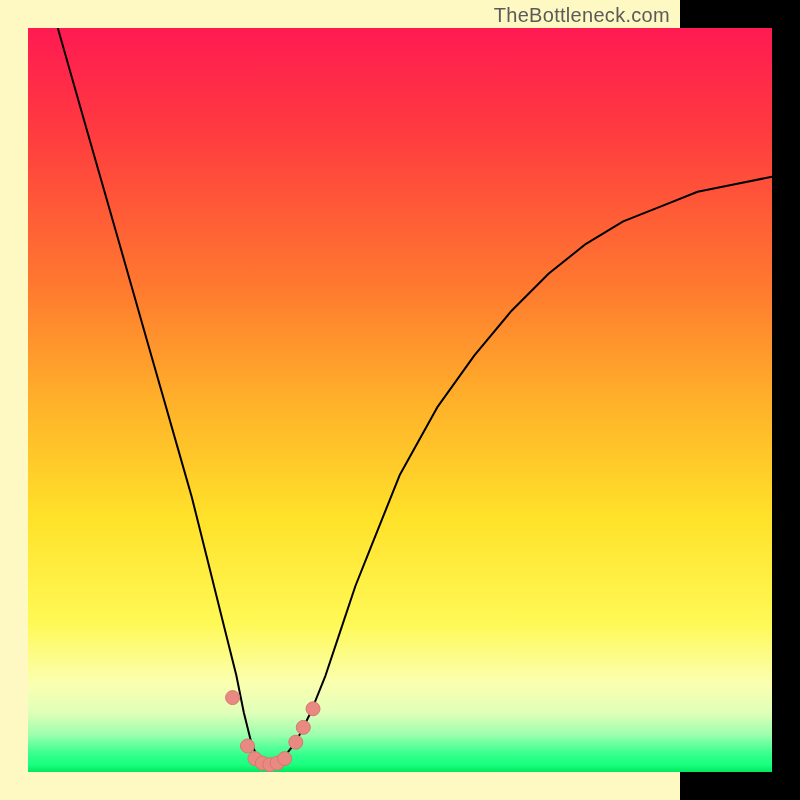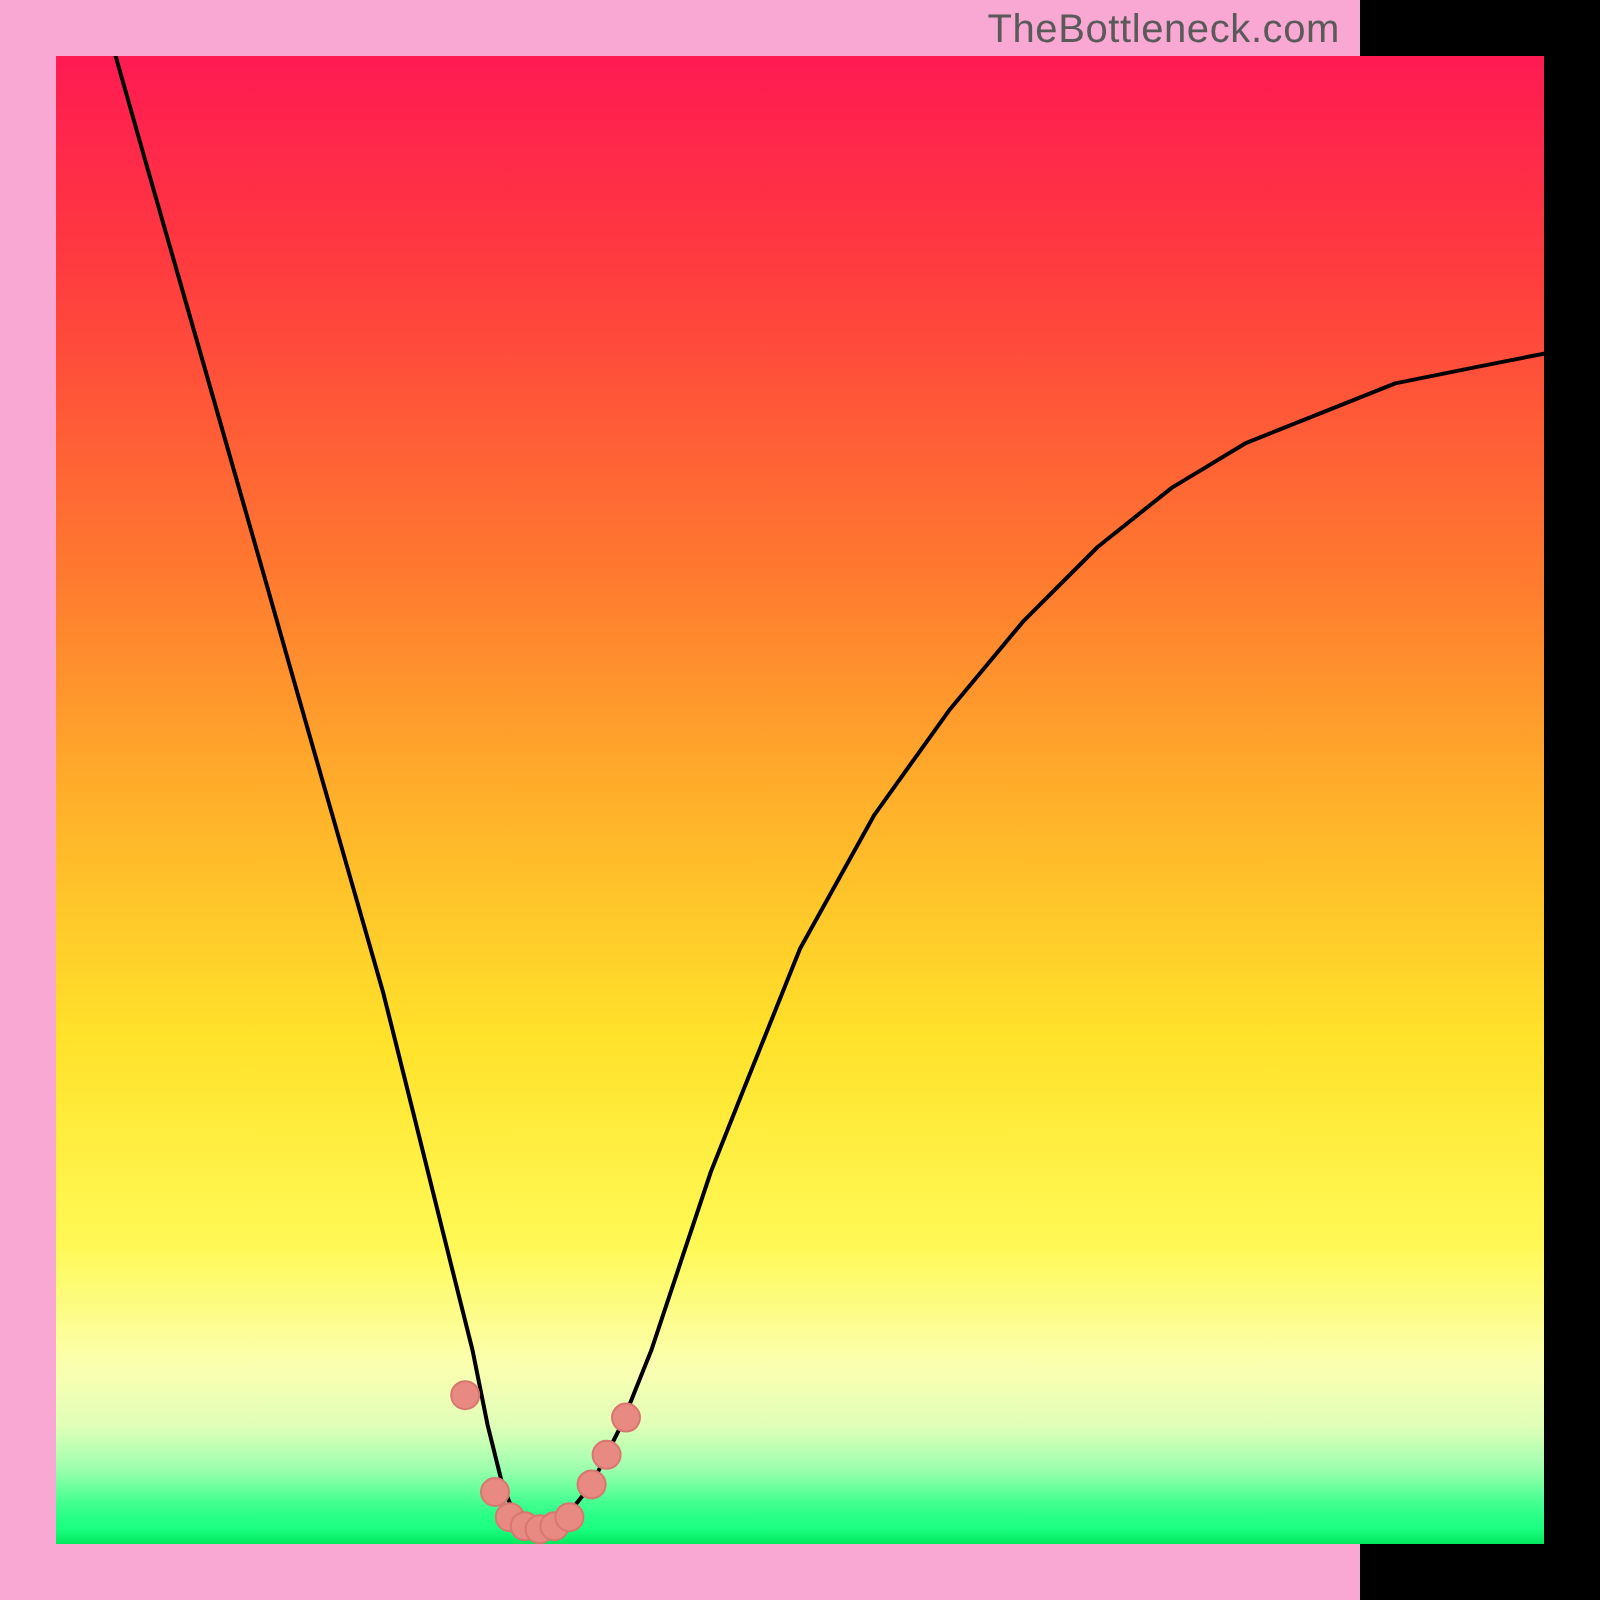--- a/index.html
+++ b/index.html
@@ -10,21 +10,21 @@
     background: #000;
     overflow: hidden;
     font-family: Arial, Helvetica, sans-serif;
   }
   .frame {
     position: absolute;
     left: 0;
     top: 0;
     width: 680px;
     height: 800px;
-    background: #f9a8d4;
+    background: #fef9c3;
   }
   .plot-area {
     position: absolute;
     left: 28px;
     top: 28px;
     width: 744px;
     height: 744px;
     overflow: hidden;
   }
   .gradient {

